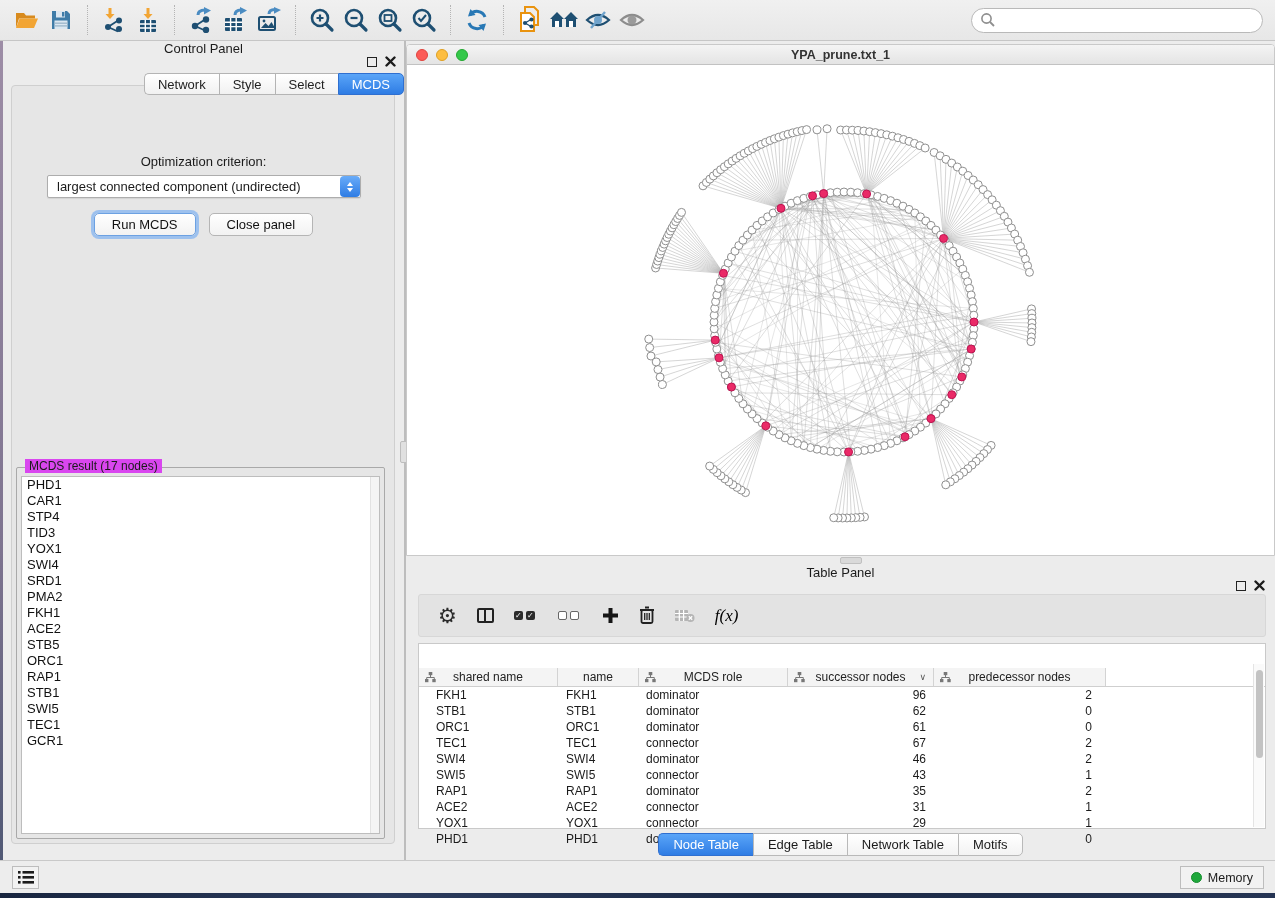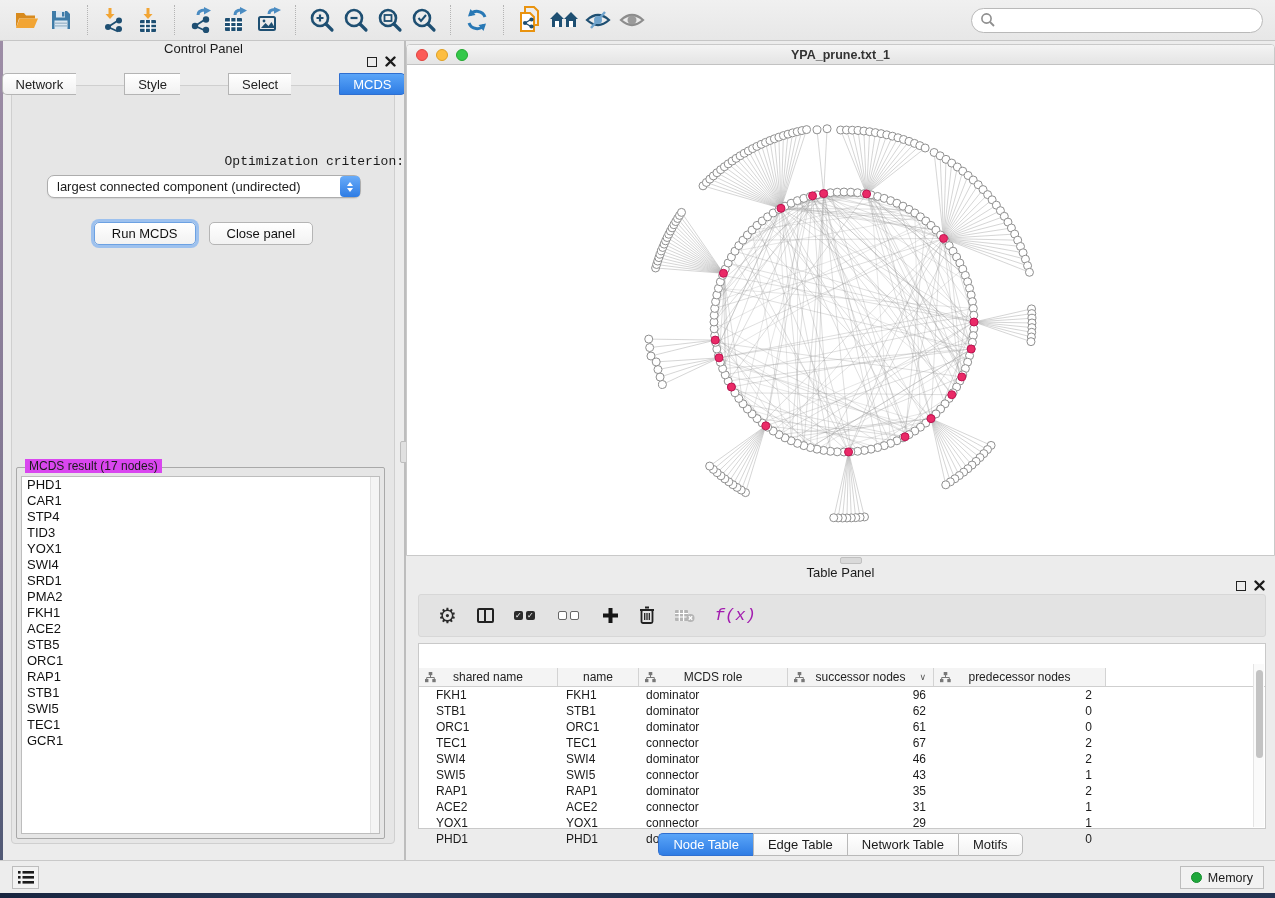--- a/index.html
+++ b/index.html
@@ -17,32 +17,32 @@
   .sliver-left { position:absolute; left:0; top:41px; width:3px; height:852px; background:linear-gradient(#9d8da6,#7e7490 60%,#4c5672); }
   .sliver-bottom { position:absolute; left:0; top:893px; width:1275px; height:5px; background:linear-gradient(90deg,#18253f,#2c3c5e 30%,#1c2a46 60%,#253453); }
 
   
   .control-panel { position:absolute; left:3px; top:41px; width:401px; height:819px; background:#ececec; }
   .panel-titlebar { position:absolute; left:0; top:0; right:0; height:26px; display:flex; align-items:center; padding:0 8px;flex-direction:column; }
   .panel-title { font-size:13px; color:#1b1b1b; }
   .win-btns { margin-left:auto; display:flex; align-items:center; gap:8px; }
   .float-icon { width:10px; height:10px; border:1.6px solid #222; display:inline-block; }
   .cp-box { position:absolute; left:8px; right:9px; top:44px; bottom:16px; background:#e6e6e6; border:1px solid #cfcfcf; border-radius:4px; }
-  .cp-tabs { position:absolute; left:0; right:0; top:32px; display:flex; justify-content:center;gap:48px; }
+  .cp-tabs { position:absolute; left:0; right:0; top:32px; display:flex; justify-content:flex-end; }
   .cp-tab { height:22px; padding:0 13px; background:linear-gradient(#ffffff,#f1f1f1); border:1px solid #b4b4b4; border-right:none; font-size:13px; display:flex; align-items:center; color:#222; }
   .cp-tab:first-child { border-radius:5px 0 0 5px; }
   .cp-tab:last-child { border-right:1px solid #2f6fd0; border-radius:0 5px 5px 0; }
   .cp-tab.selected { background:linear-gradient(#5aa5f8,#2e7ce4); border-color:#2f6fd0; color:#fff; }
-  .opt-label { position:absolute; left:0; right:0; top:113px; text-align:right; font-size:13px;font-family:Liberation Mono, monospace; }
-  .combo { position:absolute; left:44px; top:134px; width:314px; height:23px; background:#fff; border:1px solid #adadad; border-radius:7px; display:flex; align-items:center; box-shadow:0 1px 1px rgba(0,0,0,.08); }
+  .opt-label { position:absolute; left:0; right:0; top:113px; text-align:center; font-size:13px; }
+  .combo { position:absolute; left:44px; top:134px; width:314px; height:23px; background:#fff; border:1px solid #adadad; border-radius:2px; display:flex; align-items:center; box-shadow:0 1px 1px rgba(0,0,0,.08); }
   .combo-text { flex:1; padding-left:9px; font-size:13px; white-space:nowrap; overflow:hidden; }
   .combo-btn { width:20px; height:21px; border-radius:4px; margin-right:0px; background:linear-gradient(#69acf9,#2e7ce4); display:flex; flex-direction:column; align-items:center; justify-content:center; gap:2px; }
   .chev-up { width:0;height:0;border-left:3.5px solid transparent;border-right:3.5px solid transparent;border-bottom:4px solid #fff; }
   .chev-dn { width:0;height:0;border-left:3.5px solid transparent;border-right:3.5px solid transparent;border-top:4px solid #fff; }
-  .btn-row { position:absolute; left:0; right:0; top:181px; display:flex; justify-content:center; gap:13px; }
+  .btn-row { position:absolute; left:0; right:0; top:172px; display:flex; justify-content:center; gap:13px; }
   .mac-btn { height:23px; padding:0 17px; font-size:13px; font-family:"Liberation Sans",sans-serif; background:linear-gradient(#ffffff,#f2f2f2); border:1px solid #b5b5b5; border-radius:5px; color:#111; }
   .mac-btn.focused { box-shadow:0 0 0 3px rgba(108,168,243,.6); border-color:#6ca1e2; }
   .mcds-group { position:absolute; left:13px; right:19px; top:426px; bottom:21px; border:1px solid #a9a9a9; border-radius:2px; }
   .mcds-legend { position:absolute; top:-9px; left:8px; background:#d946ef; padding:0 4px; font-size:12px; }
   .mcds-list { position:absolute; left:4px; right:4px; top:8px; bottom:4px; background:#fff; border:1px solid #bdbdbd; overflow:hidden; }
   .mcds-scroll { position:absolute; top:0; bottom:0; right:0; width:9px; background:#f4f4f4; border-left:1px solid #e2e2e2; }
   .mcds-item { height:16px; line-height:16px; padding-left:5px; font-size:13px; color:#111; }
 
   
   .v-divider { position:absolute; left:404px; top:41px; width:2px; height:819px; background:#bdbdbd; }
@@ -64,21 +64,21 @@
   
   .table-panel { position:absolute; left:406px; top:565px; width:869px; height:295px; background:#ececec; }
   .tp-toolbar { position:absolute; left:12px; right:9px; top:29px; height:43px; background:#e3e3e3; border:1px solid #d7d7d7; border-radius:3px; display:flex; align-items:center; gap:20px; padding-left:19px; }
   .tp-icon { display:flex; align-items:center; justify-content:center; height:26px; }
   .gear-glyph { font-size:21px; color:#2b2b2b; line-height:22px; }
   .cols-glyph { width:17px; height:15px; border:2px solid #222; border-radius:2px; position:relative; }
   .cols-glyph:before { content:""; position:absolute; left:5.5px; top:0; bottom:0; width:2px; background:#222; }
   .cb { width:9px; height:9px; border-radius:2px; display:inline-block; margin-right:3px; }
   .cb.on { background:#2b2b2b; color:#fff; font-size:8px; line-height:9px; text-align:center; }
   .cb.off { background:#fff; border:1.5px solid #666; }
-  .fx-label { font-family:Liberation Mono, monospace; font-style:italic; font-size:17px; color:#a21caf; }
+  .fx-label { font-family:Liberation Serif, serif; font-style:italic; font-size:17px; color:#000000; }
   .tp-table { position:absolute; left:12px; right:9px; top:78px; height:186px; background:#fff; border:1px solid #c9c9c9; }
   .thead { display:flex; height:19px; background:#f4f4f4; border-bottom:1px solid #cfcfcf;margin-top:24px; }
   .th { position:relative; display:flex; align-items:center; justify-content:center; border-right:1px solid #d3d3d3; font-size:12px; color:#222; }
   .th .colicon { position:absolute; left:6px; top:4px; }
   .th .sortchev { position:absolute; right:7px; font-size:9px; color:#555; }
   .th.filler { border-right:none; background:#fff; }
   .trow { display:flex; height:16px; }
   .td { font-size:12px; line-height:16px; white-space:nowrap; overflow:hidden; }
   .td.num { text-align:right; }
   .tp-scroll { position:absolute; right:1px; top:20px; bottom:1px; width:11px; background:#fafafa; border-left:1px solid #e4e4e4; }

